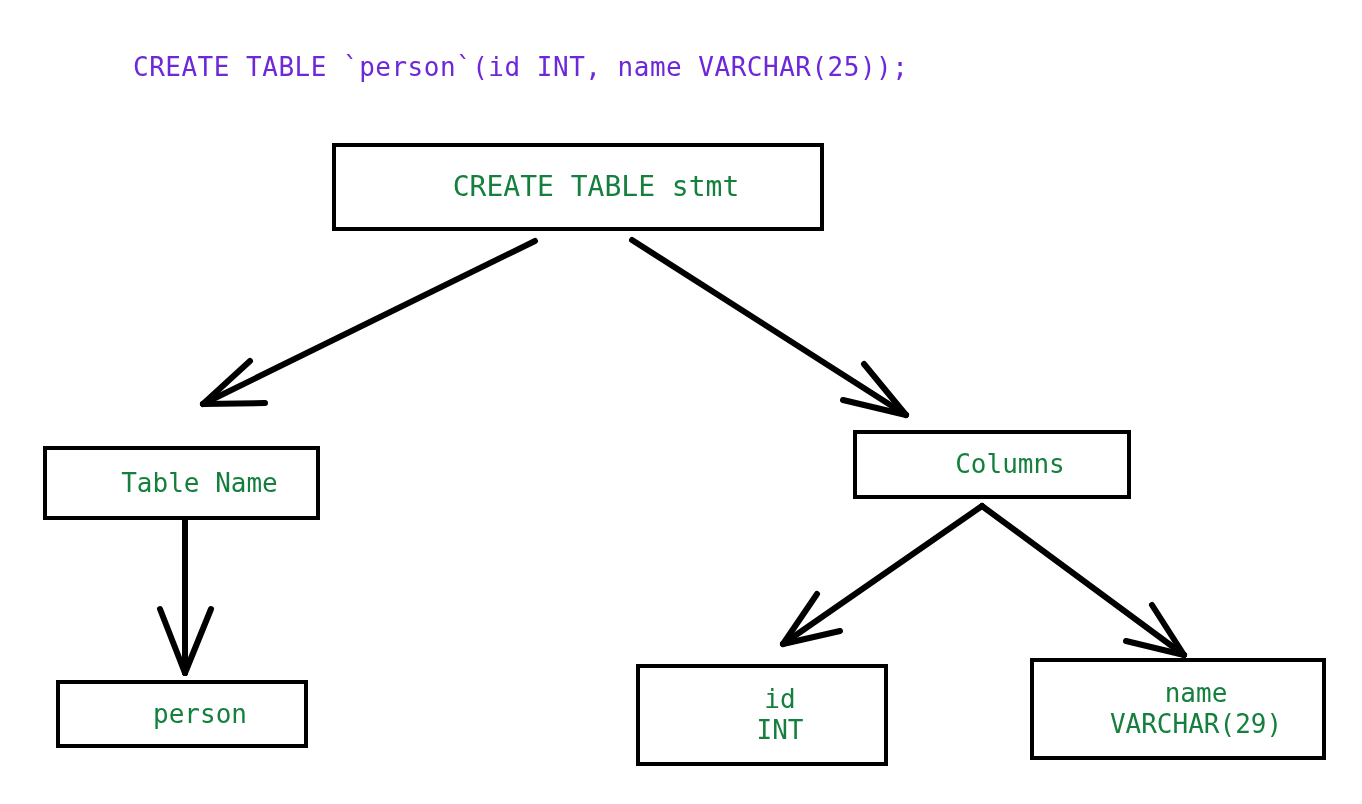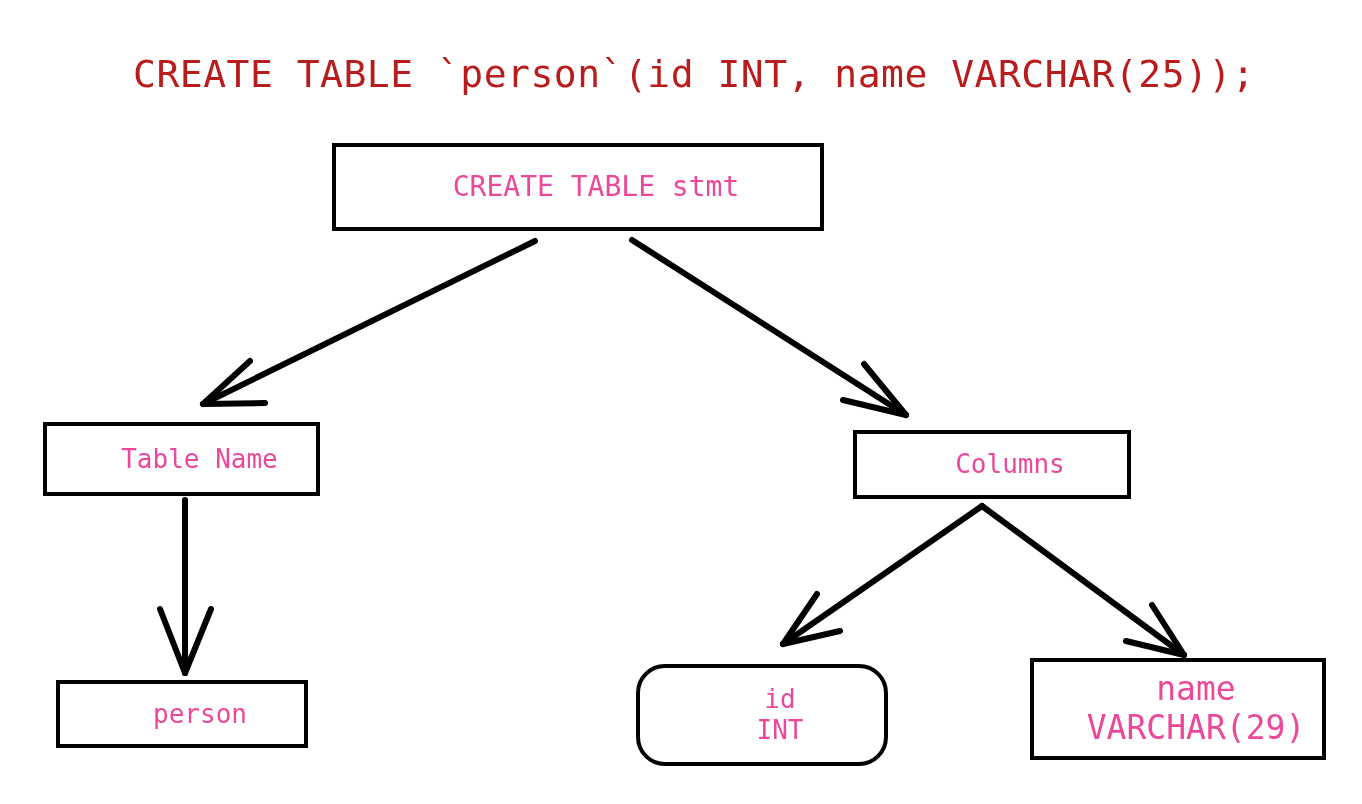--- a/index.html
+++ b/index.html
@@ -20,47 +20,47 @@
     left: 0;
     top: 0;
     width: 1362px;
     height: 804px;
     pointer-events: none;
   }
   .title {
     position: absolute;
     left: 133px;
     top: 52px;
-    font-size: 38px;
+    font-size: 26px;
     letter-spacing: 0.5px;
-    color: #b91c1c;
+    color: #6d28d9;
     white-space: pre;
   }
   .node {
     position: absolute;
     box-sizing: border-box;
     border: 4px solid #000000;
     background: #ffffff;
     display: flex;
     flex-direction: column;
     align-items: center;
     justify-content: center;
-    color: #ec4899;
+    color: #15803d;
     text-align: center;
     line-height: 1.18;
     white-space: pre;
     padding-left: 36px;
   }
   .node .line { display: block; }
   #node-root   { left: 332px;  top: 143px; width: 492px; height: 88px;  font-size: 28px; }
-  #node-tname  { left: 43px;   top: 422px; width: 277px; height: 74px;  font-size: 26px; }
+  #node-tname  { left: 43px;   top: 446px; width: 277px; height: 74px;  font-size: 26px; }
   #node-cols   { left: 853px;  top: 430px; width: 278px; height: 69px;  font-size: 26px; }
   #node-person { left: 56px;   top: 680px; width: 252px; height: 68px;  font-size: 26px; }
-  #node-id     { left: 636px;  top: 664px; width: 252px; height: 102px; font-size: 26px; border-radius: 29px; }
-  #node-name   { left: 1030px; top: 658px; width: 296px; height: 102px; font-size: 33px; }
+  #node-id     { left: 636px;  top: 664px; width: 252px; height: 102px; font-size: 26px; }
+  #node-name   { left: 1030px; top: 658px; width: 296px; height: 102px; font-size: 26px; }
 </style>
 </head>
 <body>
 
 <div id="canvas">
 
   <div class="title">CREATE TABLE `person`(id INT, name VARCHAR(25));</div>
 
   <svg id="edges" viewBox="0 0 1362 804">
     <g stroke="#000000" stroke-width="6" fill="none" stroke-linecap="round">

